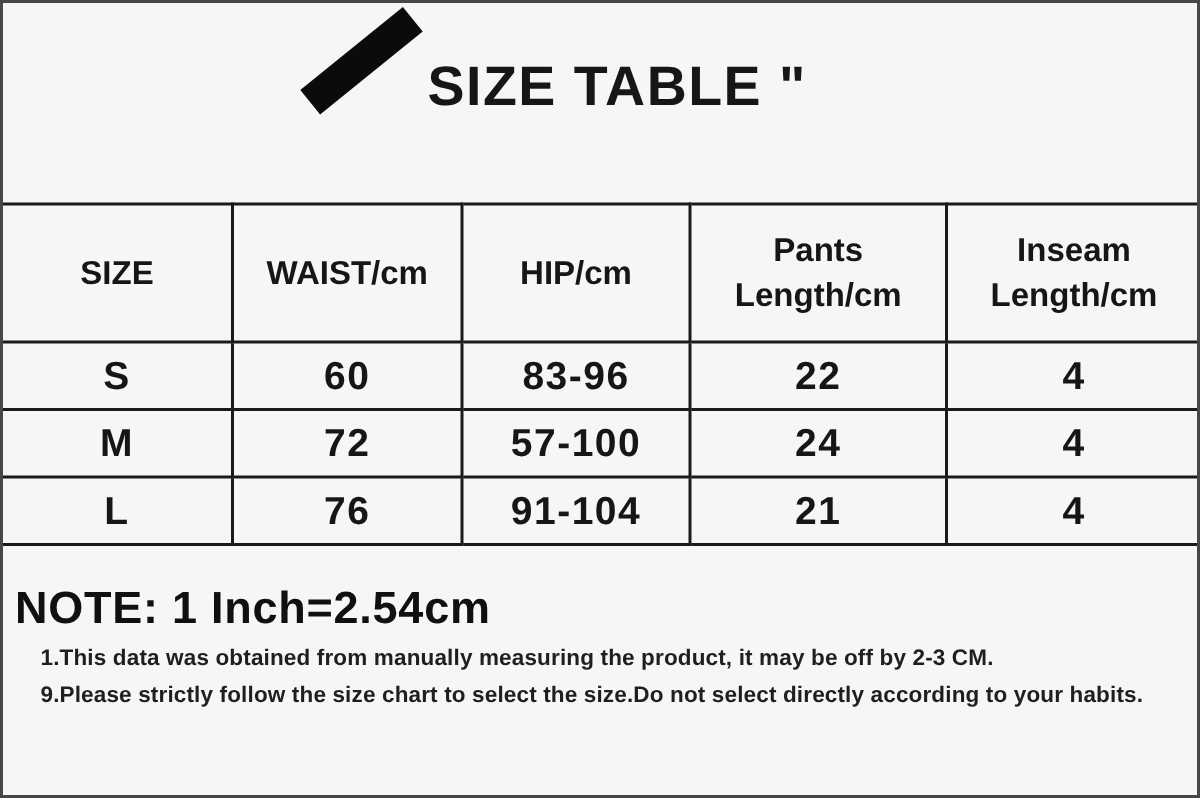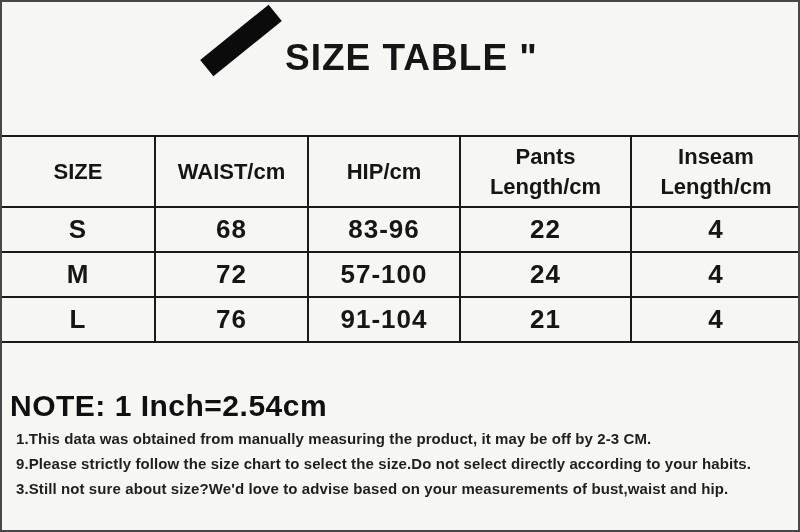--- a/index.html
+++ b/index.html
@@ -43,21 +43,21 @@
     border-collapse: collapse;
     table-layout: fixed;
   }
   .size-table th, .size-table td {
     border: 2px solid #1a1a1a;
     text-align: center;
     vertical-align: middle;
     padding: 0;
     color: #161616;
   }
-  .size-table thead tr { height: 71px; }
+  .size-table thead tr { height: 92px; }
   .size-table tbody tr { height: 45px; }
   .size-table th {
     font-size: 22px;
     font-weight: bold;
     line-height: 1.35;
     white-space: pre-line;
   }
   .size-table td {
     font-size: 26px;
     font-weight: bold;
@@ -68,21 +68,21 @@
     left: 8px;
     top: 387px;
     font-size: 30px;
     font-weight: bold;
     letter-spacing: 0.5px;
     color: #101010;
     white-space: nowrap;
   }
   .notes {
     position: absolute;
-    left: 14px;
+    left: 25px;
     top: 424px;
     font-size: 15px;
     font-weight: bold;
     line-height: 25px;
     letter-spacing: 0.1px;
     color: #1f1f1f;
     white-space: nowrap;
   }
 </style>
 </head>
@@ -108,21 +108,21 @@
         <th>HIP/cm</th>
         <th>Pants
 Length/cm</th>
         <th>Inseam
 Length/cm</th>
       </tr>
     </thead>
     <tbody>
       <tr>
         <td>S</td>
-        <td>68</td>
+        <td>60</td>
         <td>83-96</td>
         <td>22</td>
         <td>4</td>
       </tr>
       <tr>
         <td>M</td>
         <td>72</td>
         <td>57-100</td>
         <td>24</td>
         <td>4</td>
@@ -135,16 +135,15 @@
         <td>4</td>
       </tr>
     </tbody>
   </table>
 
   <div class="note-heading">NOTE: 1 Inch=2.54cm</div>
 
   <div class="notes">
     <div class="note-line">1.This data was obtained from manually measuring the product, it may be off by 2-3 CM.</div>
     <div class="note-line">9.Please strictly follow the size chart to select the size.Do not select directly according to your habits.</div>
-    <div class="note-line">3.Still not sure about size?We'd love to advise based on your measurements of bust,waist and hip.</div>
   </div>
 
 </div>
 
 </body></html>

